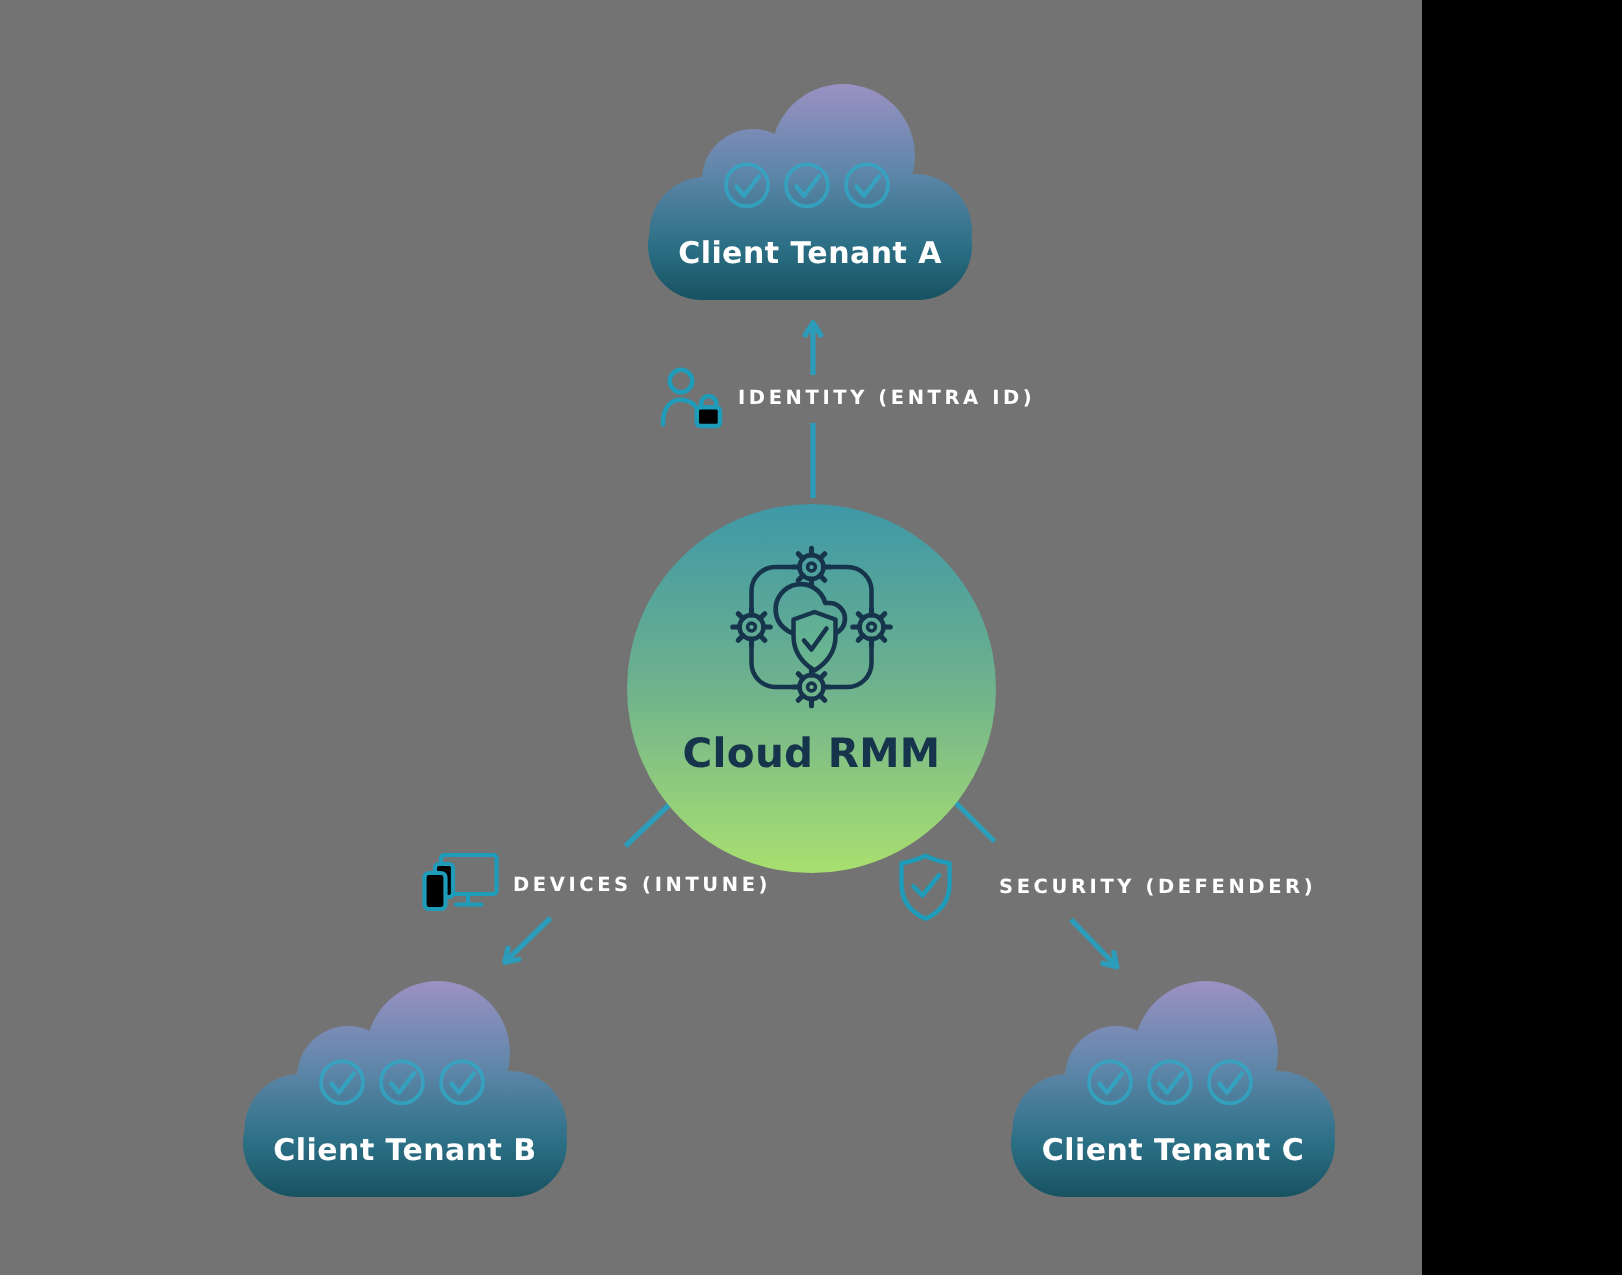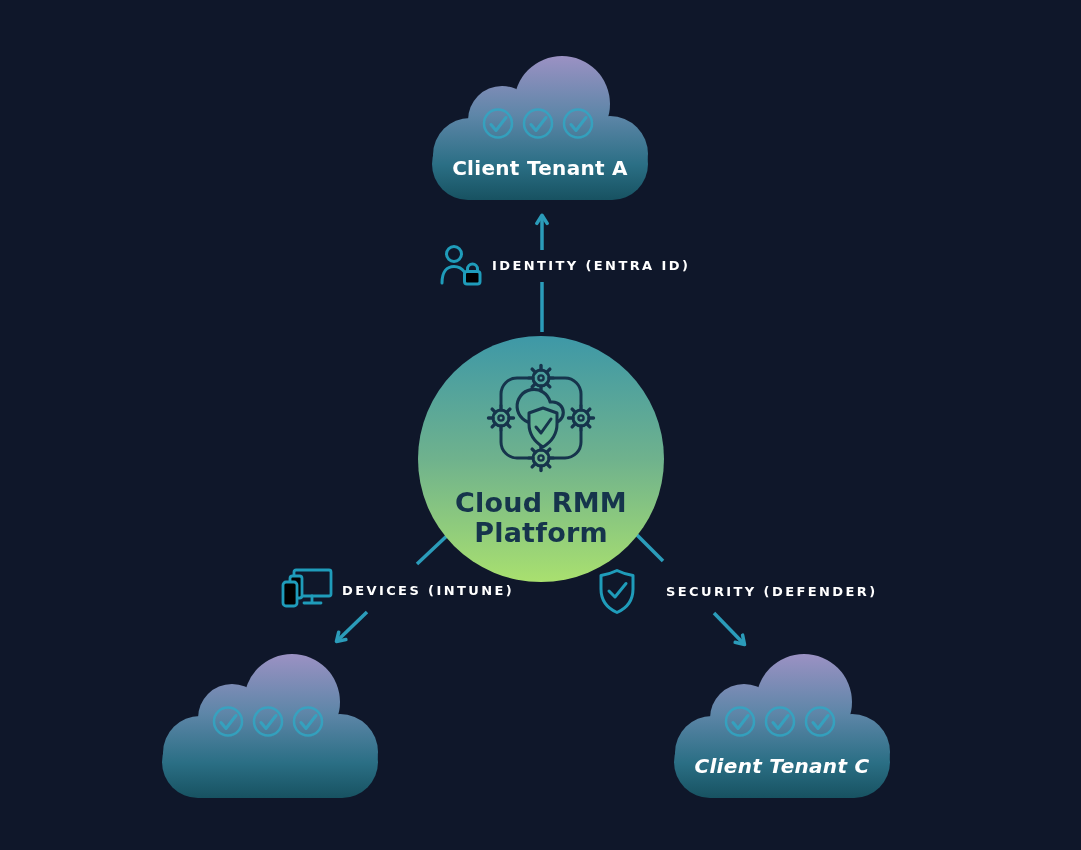--- a/index.html
+++ b/index.html
@@ -1,18 +1,18 @@
 <!DOCTYPE html>
 <html><head>
 <meta charset="utf-8">
 <title>Cloud RMM Platform</title>
 <style>
   html,body{margin:0;padding:0;background:#000;}
   .canvas{
-    position:relative;width:1081px;height:850px;background:#0f172a;
+    position:relative;width:948px;height:850px;background:#737373;
     overflow:hidden;font-family:"DejaVu Sans","Liberation Sans",sans-serif;
   }
   svg{display:block;}
   .connectors{position:absolute;left:0;top:0;z-index:1;}
   .cloud-node{position:absolute;width:220px;height:150px;z-index:2;}
   .cloud-node .cloud-svg{position:absolute;left:0;top:0;}
   .cloud-node .checks{position:absolute;left:50px;top:55px;opacity:.8;}
   .cloud-label{
     position:absolute;left:0;top:104px;width:100%;text-align:center;
     color:#ffffff;font-size:20px;font-weight:bold;letter-spacing:.3px;
@@ -112,23 +112,24 @@
     <svg class="checks" width="116" height="33" viewBox="0 0 116 33">
       <g fill="none" stroke="#2fa9c6" stroke-linecap="round" stroke-linejoin="round">
         <circle cx="18" cy="16.5" r="14" stroke-width="2.5"></circle>
           <polyline points="11,17.5 16,23.5 26,10.5" stroke-width="3"></polyline>
         <circle cx="58" cy="16.5" r="14" stroke-width="2.5"></circle>
           <polyline points="51,17.5 56,23.5 66,10.5" stroke-width="3"></polyline>
         <circle cx="98" cy="16.5" r="14" stroke-width="2.5"></circle>
           <polyline points="91,17.5 96,23.5 106,10.5" stroke-width="3"></polyline>
       </g>
     </svg>
-  </div>
-
-  <div class="cloud-node" style="left:672px;top:650px;font-style:italic;">
+    <div class="cloud-label">Client Tenant B</div>
+  </div>
+
+  <div class="cloud-node" style="left:672px;top:650px;">
     <svg class="cloud-svg" width="220" height="150" viewBox="0 0 220 150">
       <defs>
         <linearGradient id="cgC" gradientUnits="userSpaceOnUse" x1="0" y1="0" x2="0" y2="150">
           <stop offset="0" stop-color="#9f92c5"></stop>
             <stop offset="0.42" stop-color="#5e86a8"></stop>
           <stop offset="0.75" stop-color="#2b6f85"></stop>
             <stop offset="1" stop-color="#16505f"></stop>
         </linearGradient>
       </defs>
       <g fill="url(#cgC)">
@@ -183,21 +184,20 @@
       <use href="#gear" transform="translate(60,16)"></use>
       <use href="#gear" transform="translate(20,56)"></use>
       <use href="#gear" transform="translate(100,56)"></use>
       <use href="#gear" transform="translate(60,96)"></use>
       <path d="M18 10h-1.26A8 8 0 1 0 9 20h9a5 5 0 0 0 0-10z" transform="translate(34,19) scale(2.1)" fill="none" stroke="#16344c" stroke-width="1.5" stroke-linejoin="round"></path>
       <path d="M62,46 l14,5 v11 c0,11 -6,18 -14,23 c-8,-5 -14,-12 -14,-23 v-11 z" fill="url(#icg)" stroke="#16344c" stroke-width="3" stroke-linejoin="round"></path>
       <polyline points="55,65 60,71 70,57" fill="none" stroke="#16344c" stroke-width="3" stroke-linecap="round" stroke-linejoin="round"></polyline>
     </svg>
     <div class="center-title">
       <div>Cloud RMM</div>
-      <div>Platform</div>
     </div>
   </div>
 
   <div class="conn-label" style="left:437px;top:241px;">
     <svg width="46" height="46" viewBox="0 0 46 46">
       <g fill="none" stroke="#1f9cba" stroke-width="3" stroke-linecap="round" stroke-linejoin="round">
         <circle cx="17" cy="12" r="7.5"></circle>
         <path d="M5,41 C5,29.5 10,24.5 17,24.5 C21.5,24.5 25,26.5 27.5,30"></path>
         <path d="M30.5,29.5 v-2.5 a5,5 0 0 1 10,0 v2.5"></path>
         <rect x="27.5" y="29.5" width="15.5" height="12.5" rx="2.5" fill="#000000"></rect>

